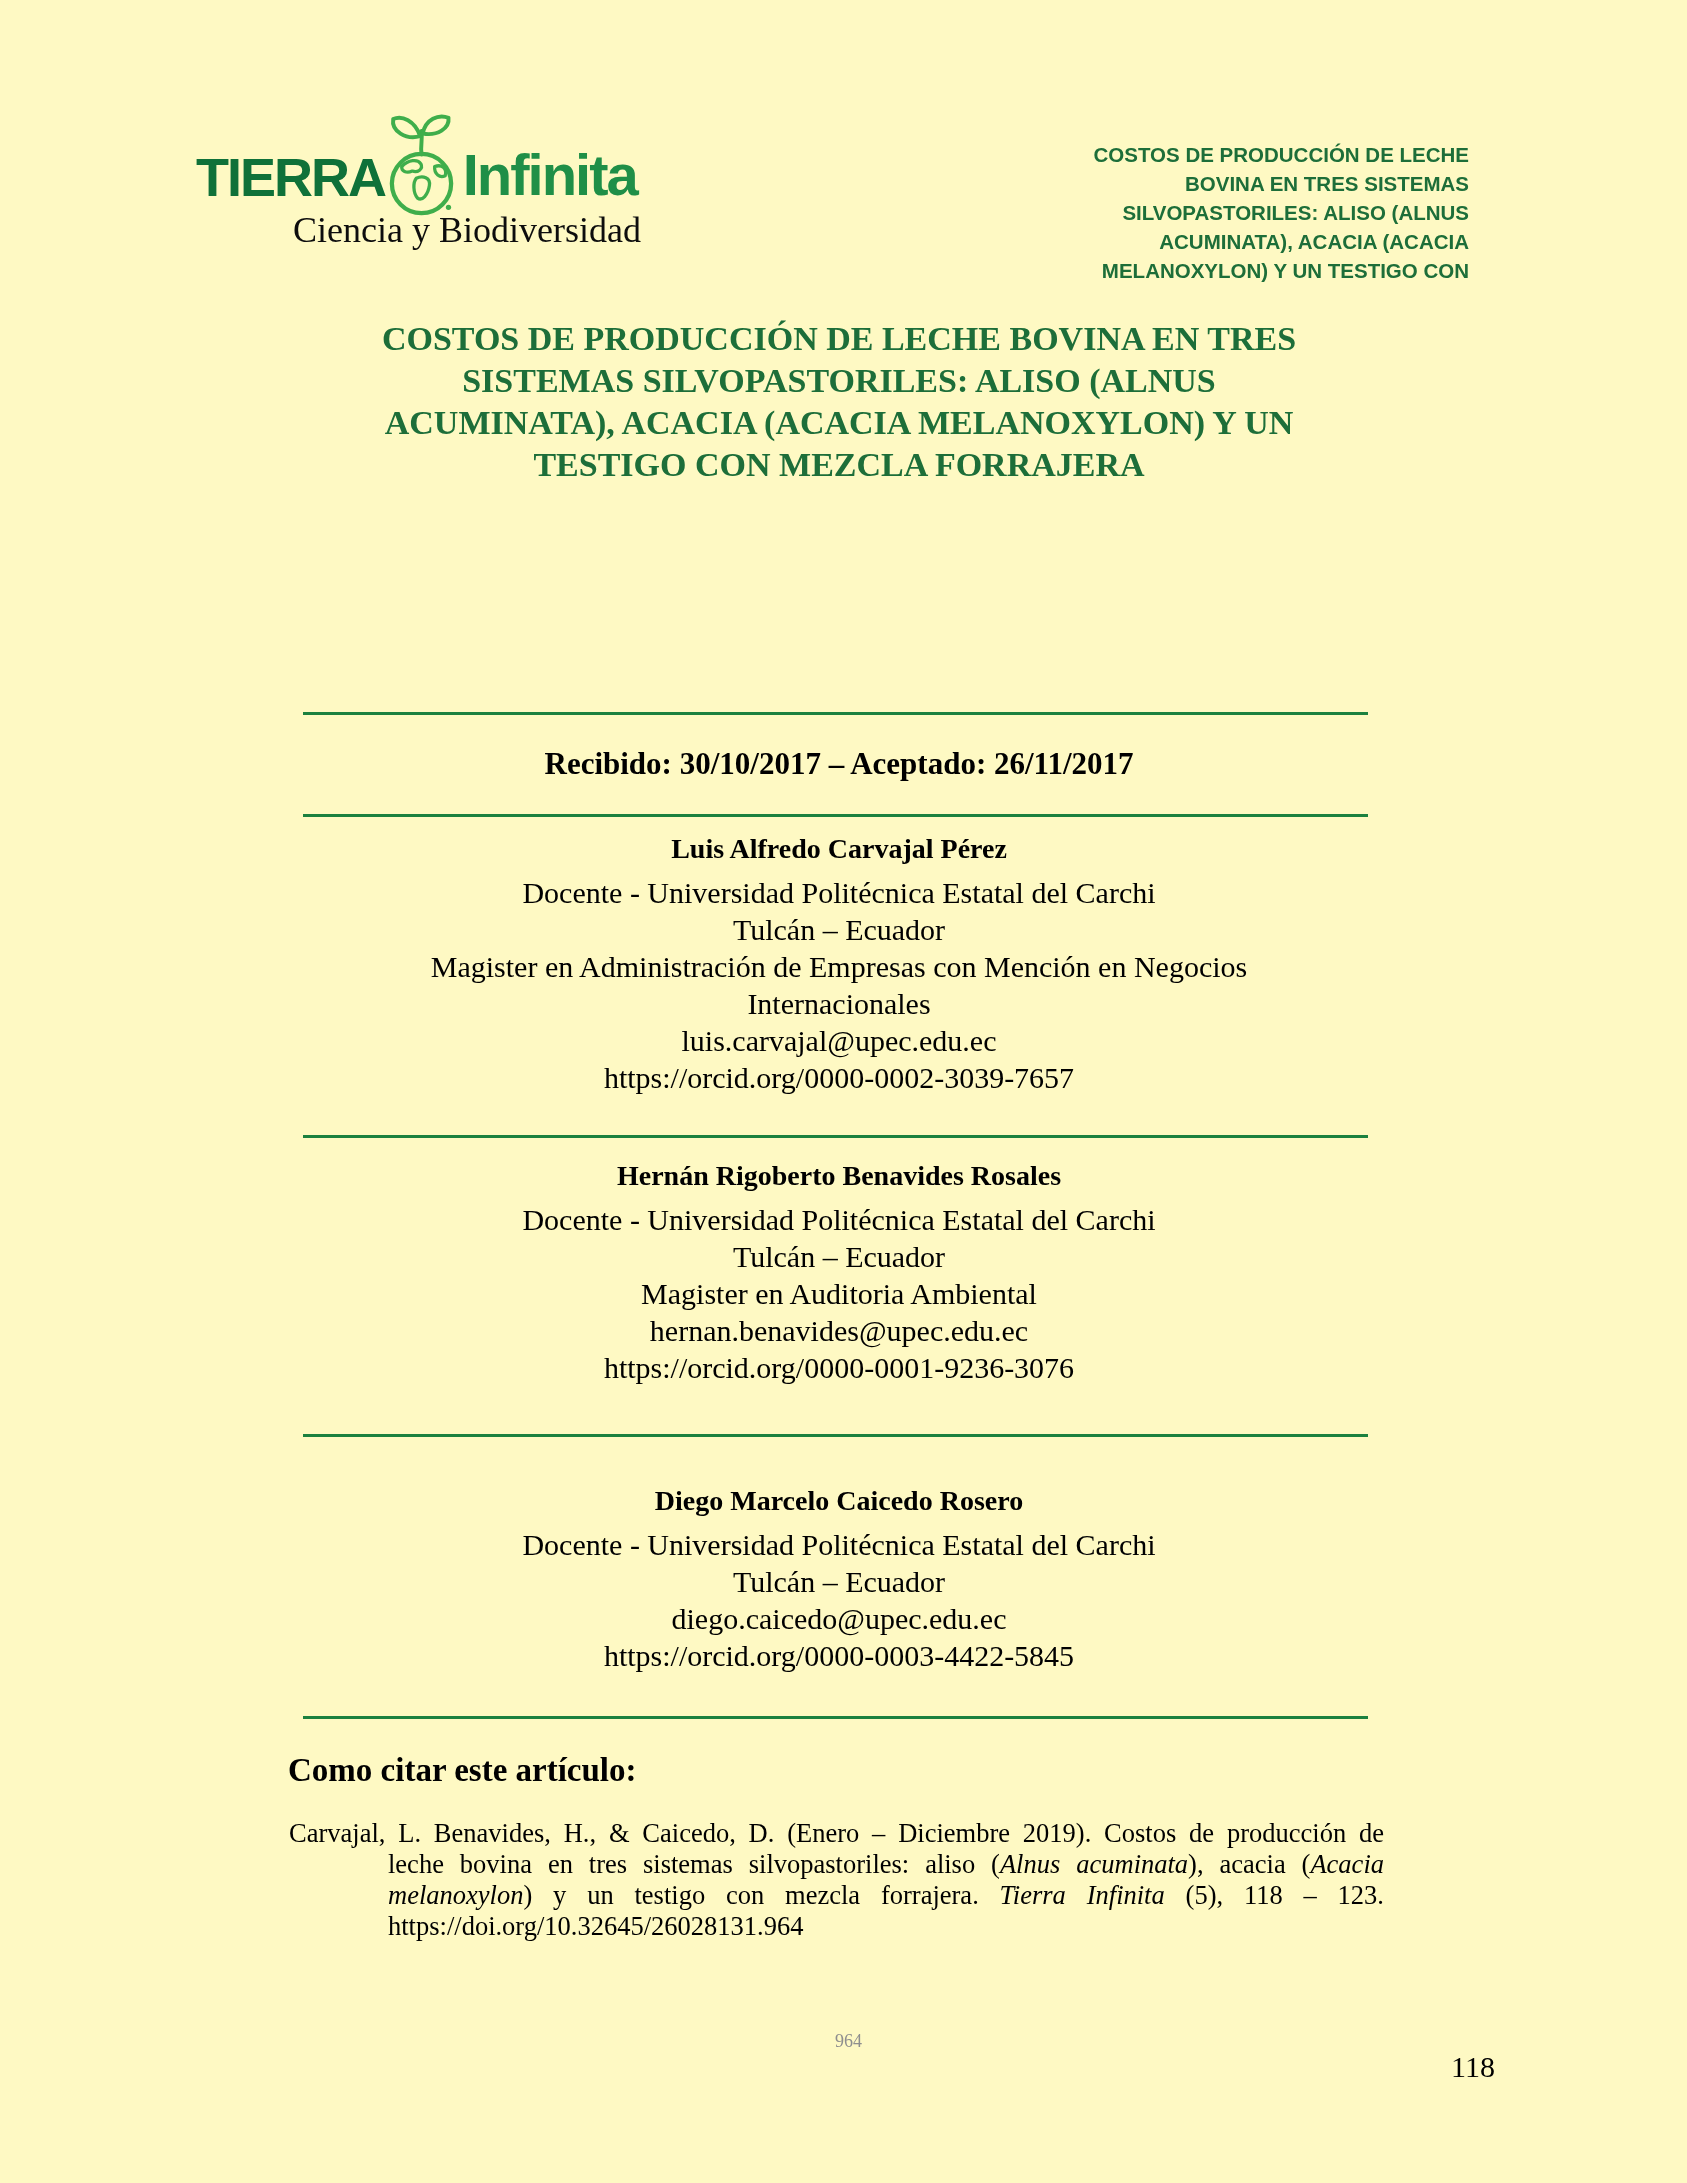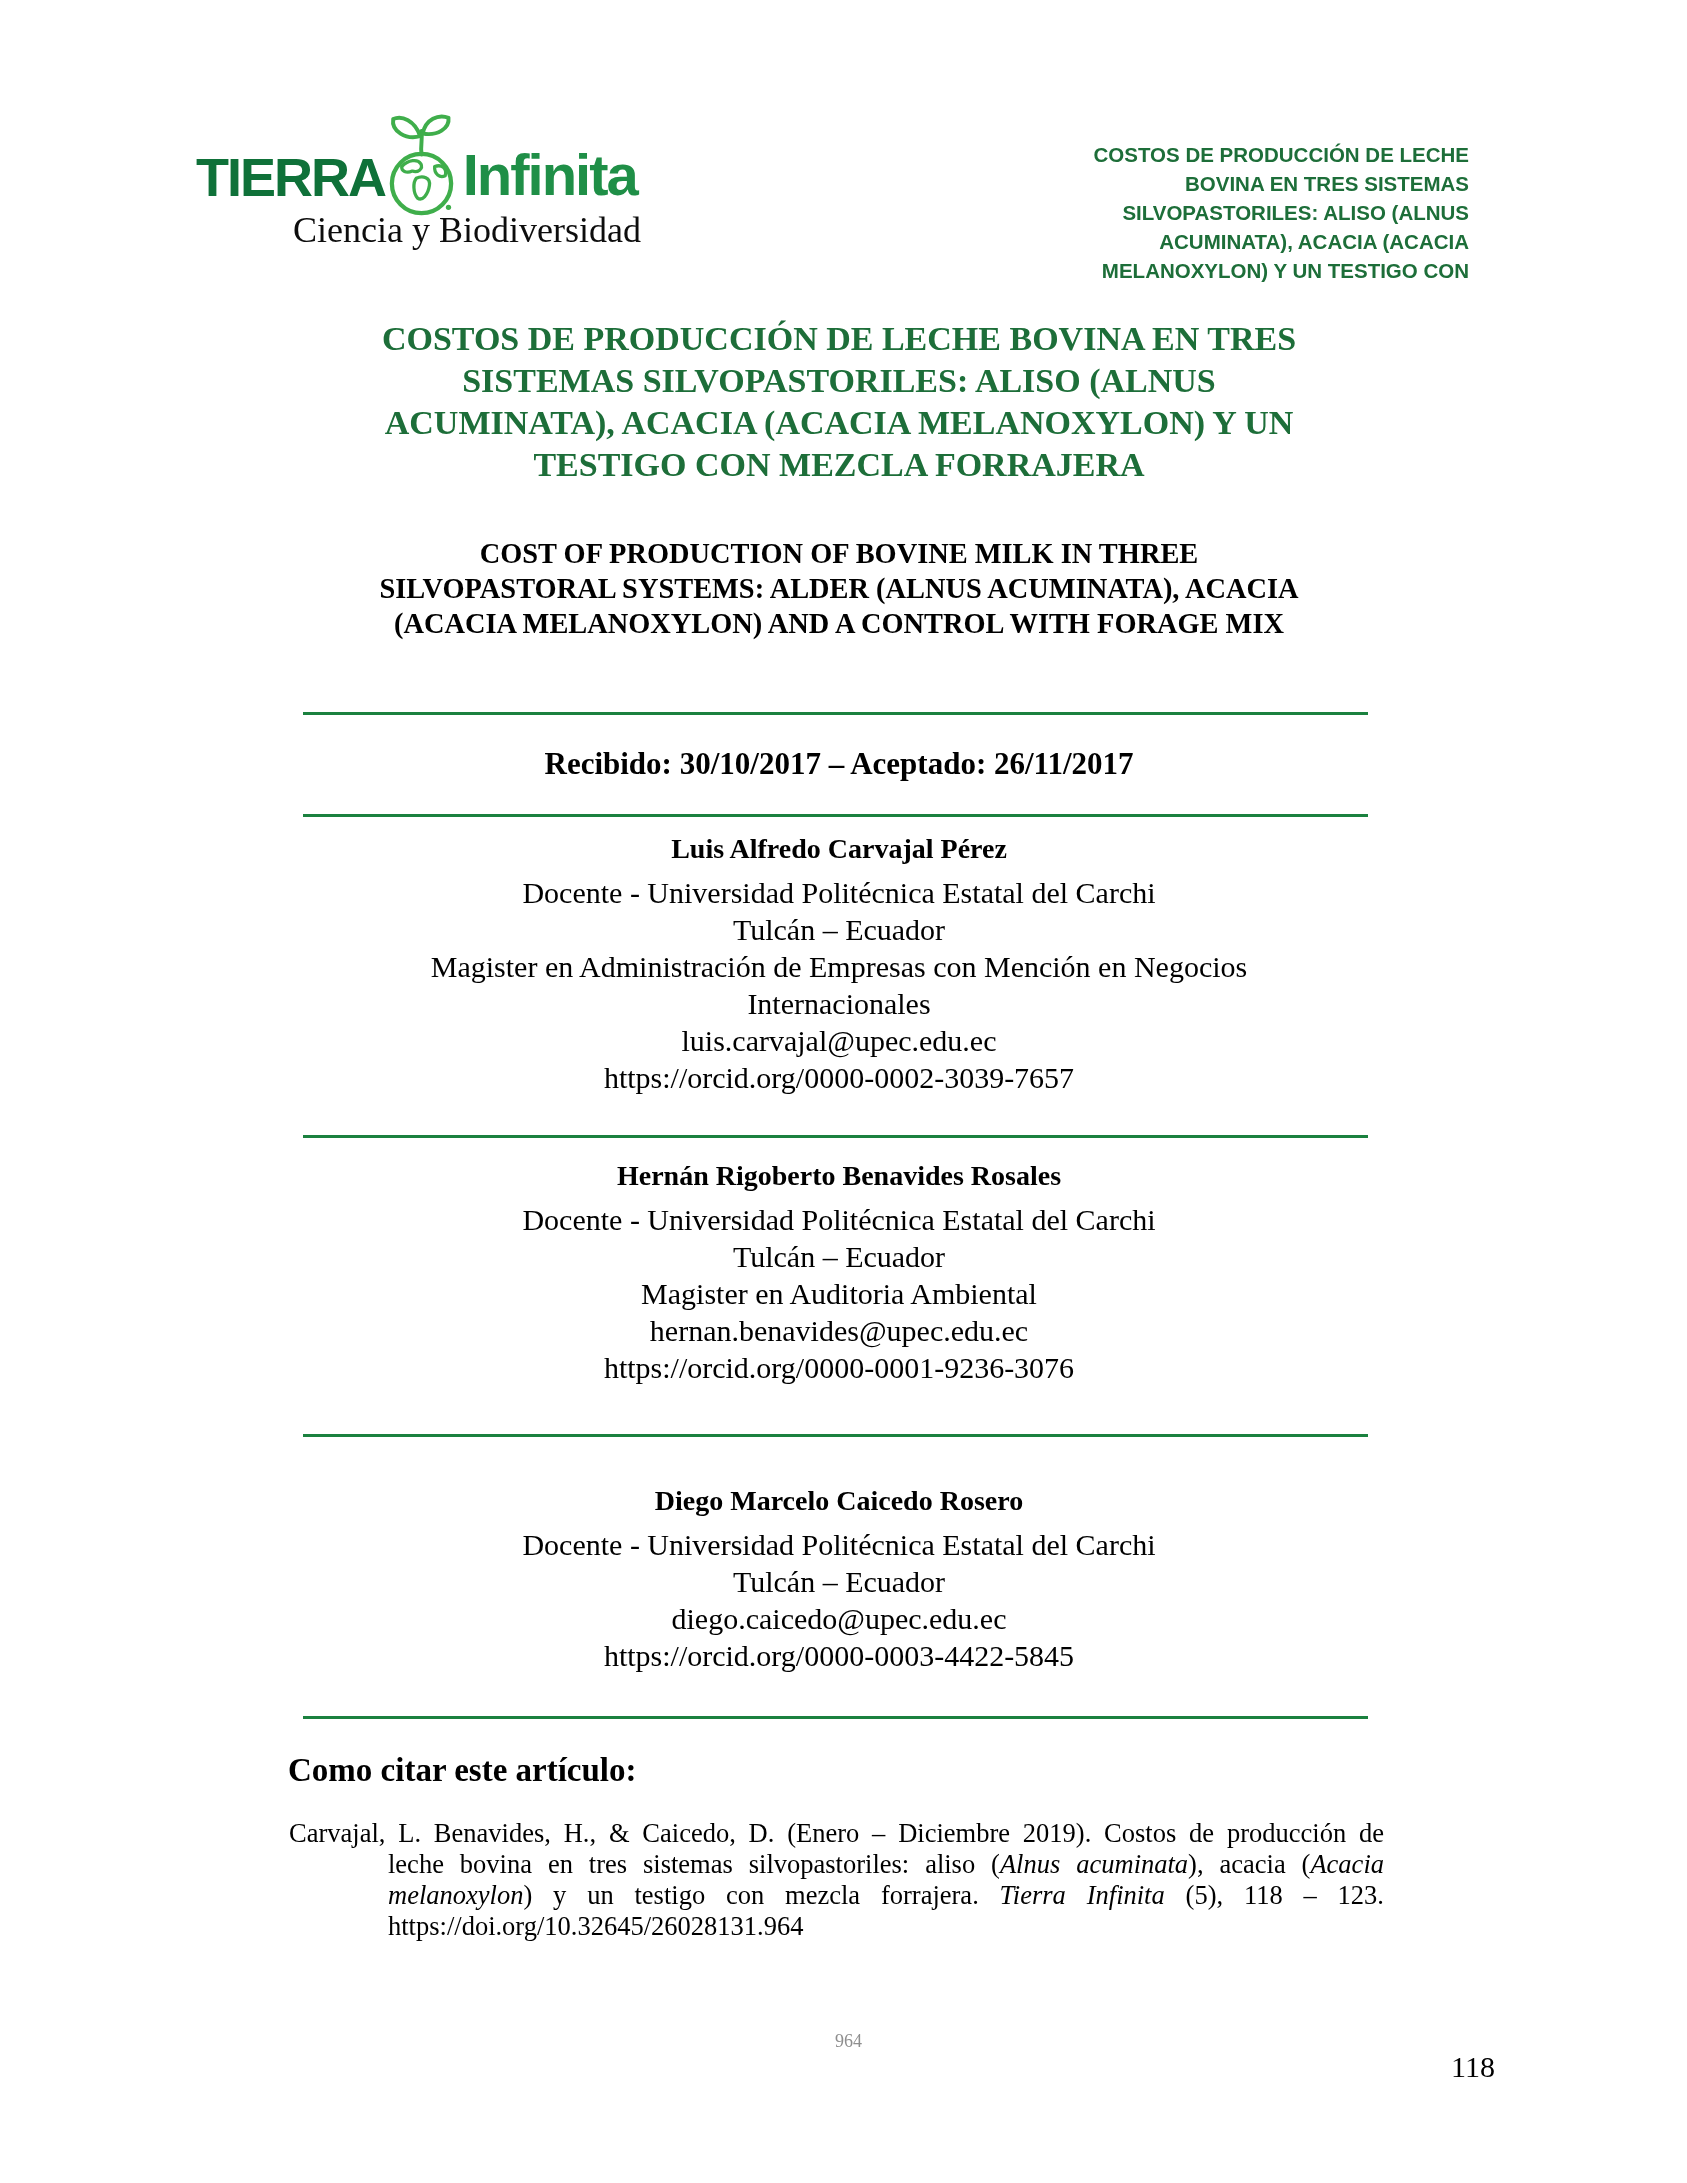--- a/index.html
+++ b/index.html
@@ -1,19 +1,19 @@
 <!DOCTYPE html>
 <html style="font-size:10.6px"><head>
 <meta charset="utf-8">
 <style>
   html,body{margin:0;padding:0;background:#e8e8e8;}
   .page{
     position:relative;
     width:1687px;height:2183px;
-    background:#ffffff;
+    background:#fef9c3;
     font-family:"Liberation Serif","DejaVu Serif",serif;
     color:#000;
     overflow:hidden;
     margin:0 auto;
   }
   
   .logo{position:absolute;left:196px;top:112px;width:503px;}
   .logo-row{display:flex;align-items:flex-end;}
   .brand1{
     font-family:"Liberation Sans","DejaVu Sans",sans-serif;
@@ -114,25 +114,20 @@
     <div class="rh-line">MELANOXYLON) Y UN TESTIGO CON</div>
   </div>
 
   <div class="title-es">
     <div>COSTOS DE PRODUCCIÓN DE LECHE BOVINA EN TRES</div>
     <div>SISTEMAS SILVOPASTORILES: ALISO (ALNUS</div>
     <div>ACUMINATA), ACACIA (ACACIA MELANOXYLON) Y UN</div>
     <div>TESTIGO CON MEZCLA FORRAJERA</div>
   </div>
 
-  <div class="title-en">
-    <div>COST OF PRODUCTION OF BOVINE MILK IN THREE</div>
-    <div>SILVOPASTORAL SYSTEMS: ALDER (ALNUS ACUMINATA), ACACIA</div>
-    <div>(ACACIA MELANOXYLON) AND A CONTROL WITH FORAGE MIX</div>
-  </div>
 
   <div class="rule r1"></div>
   <div class="dates">Recibido: 30/10/2017 – Aceptado: 26/11/2017</div>
   <div class="rule r2"></div>
 
   <div class="author a1">
     <div class="name">Luis Alfredo Carvajal Pérez</div>
     <div class="a-line">Docente - Universidad Politécnica Estatal del Carchi</div>
     <div class="a-line">Tulcán – Ecuador</div>
     <div class="a-line">Magister en Administración de Empresas con Mención en Negocios</div>

